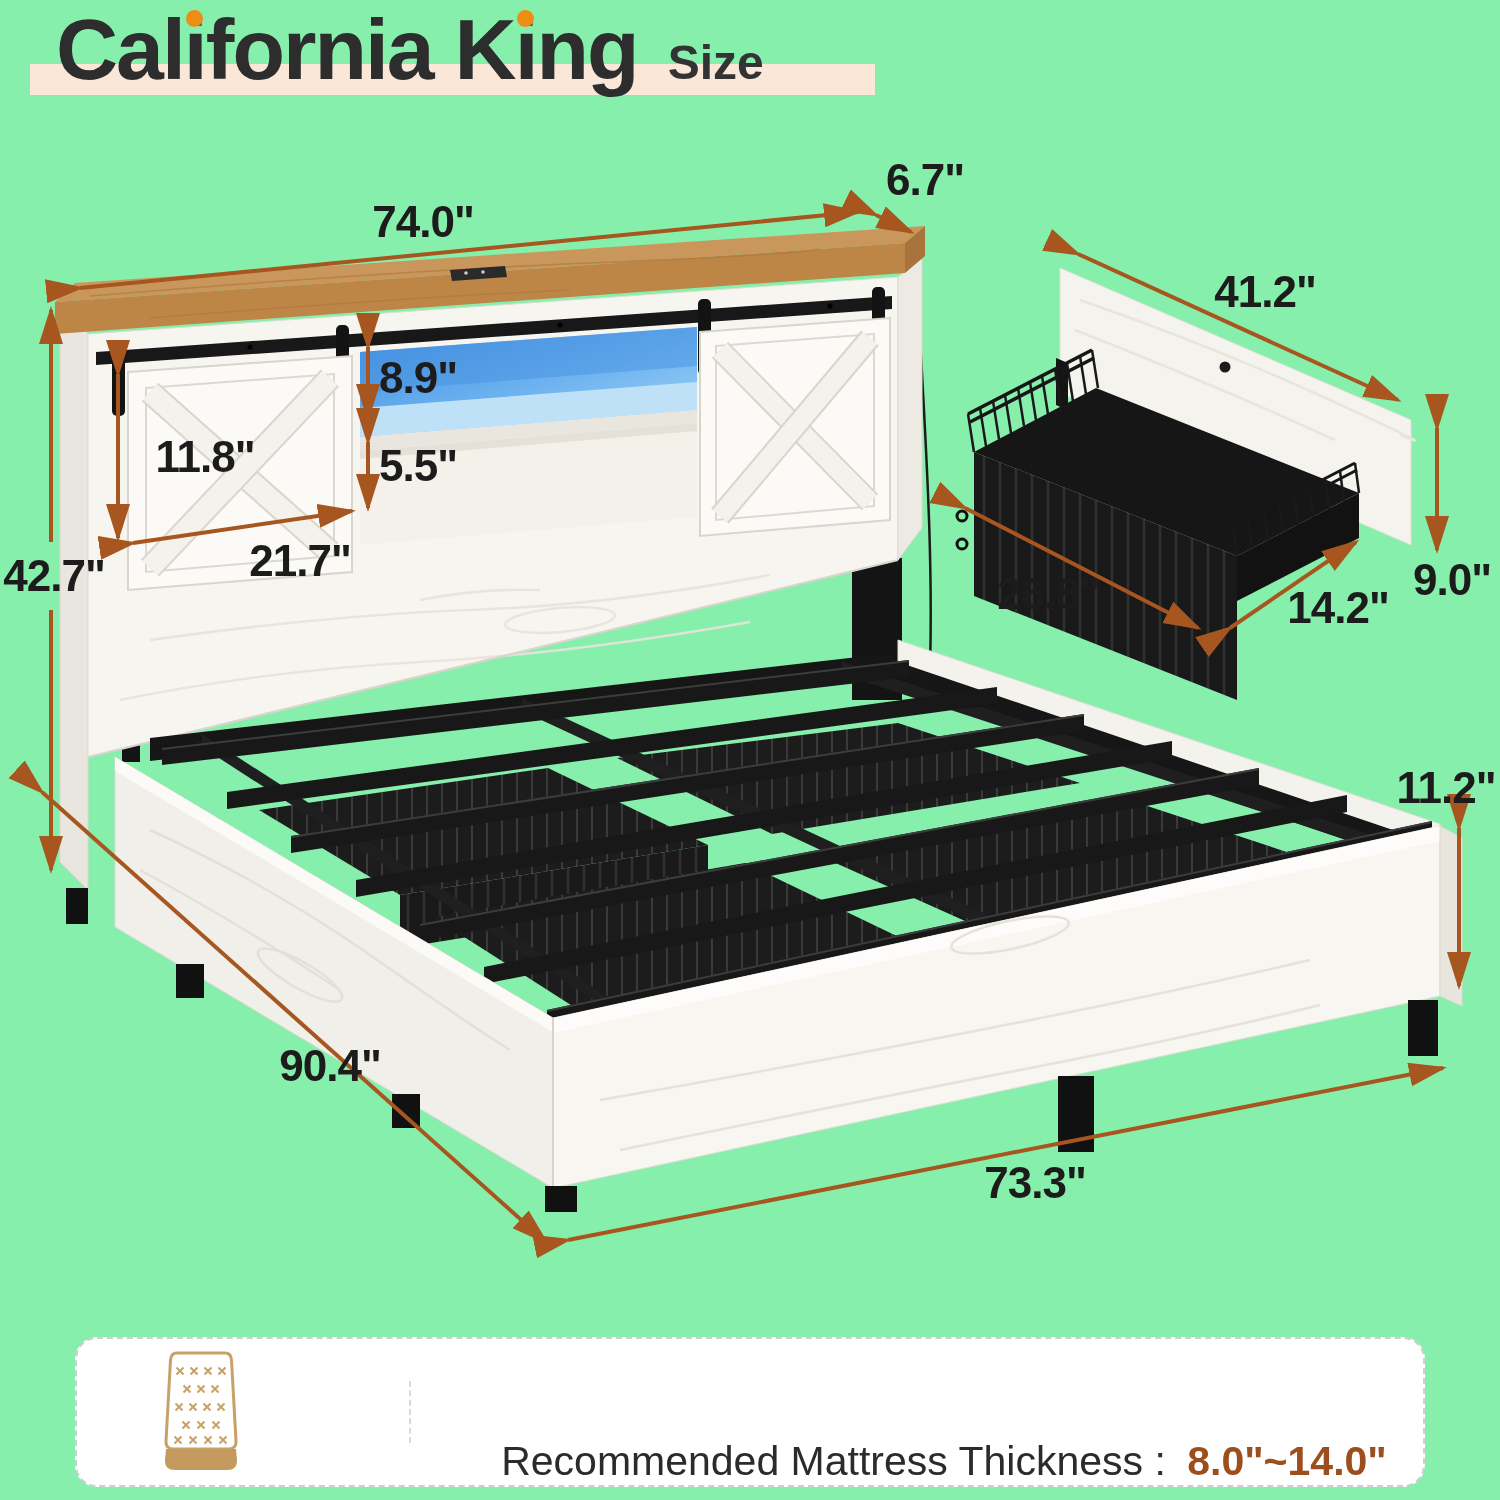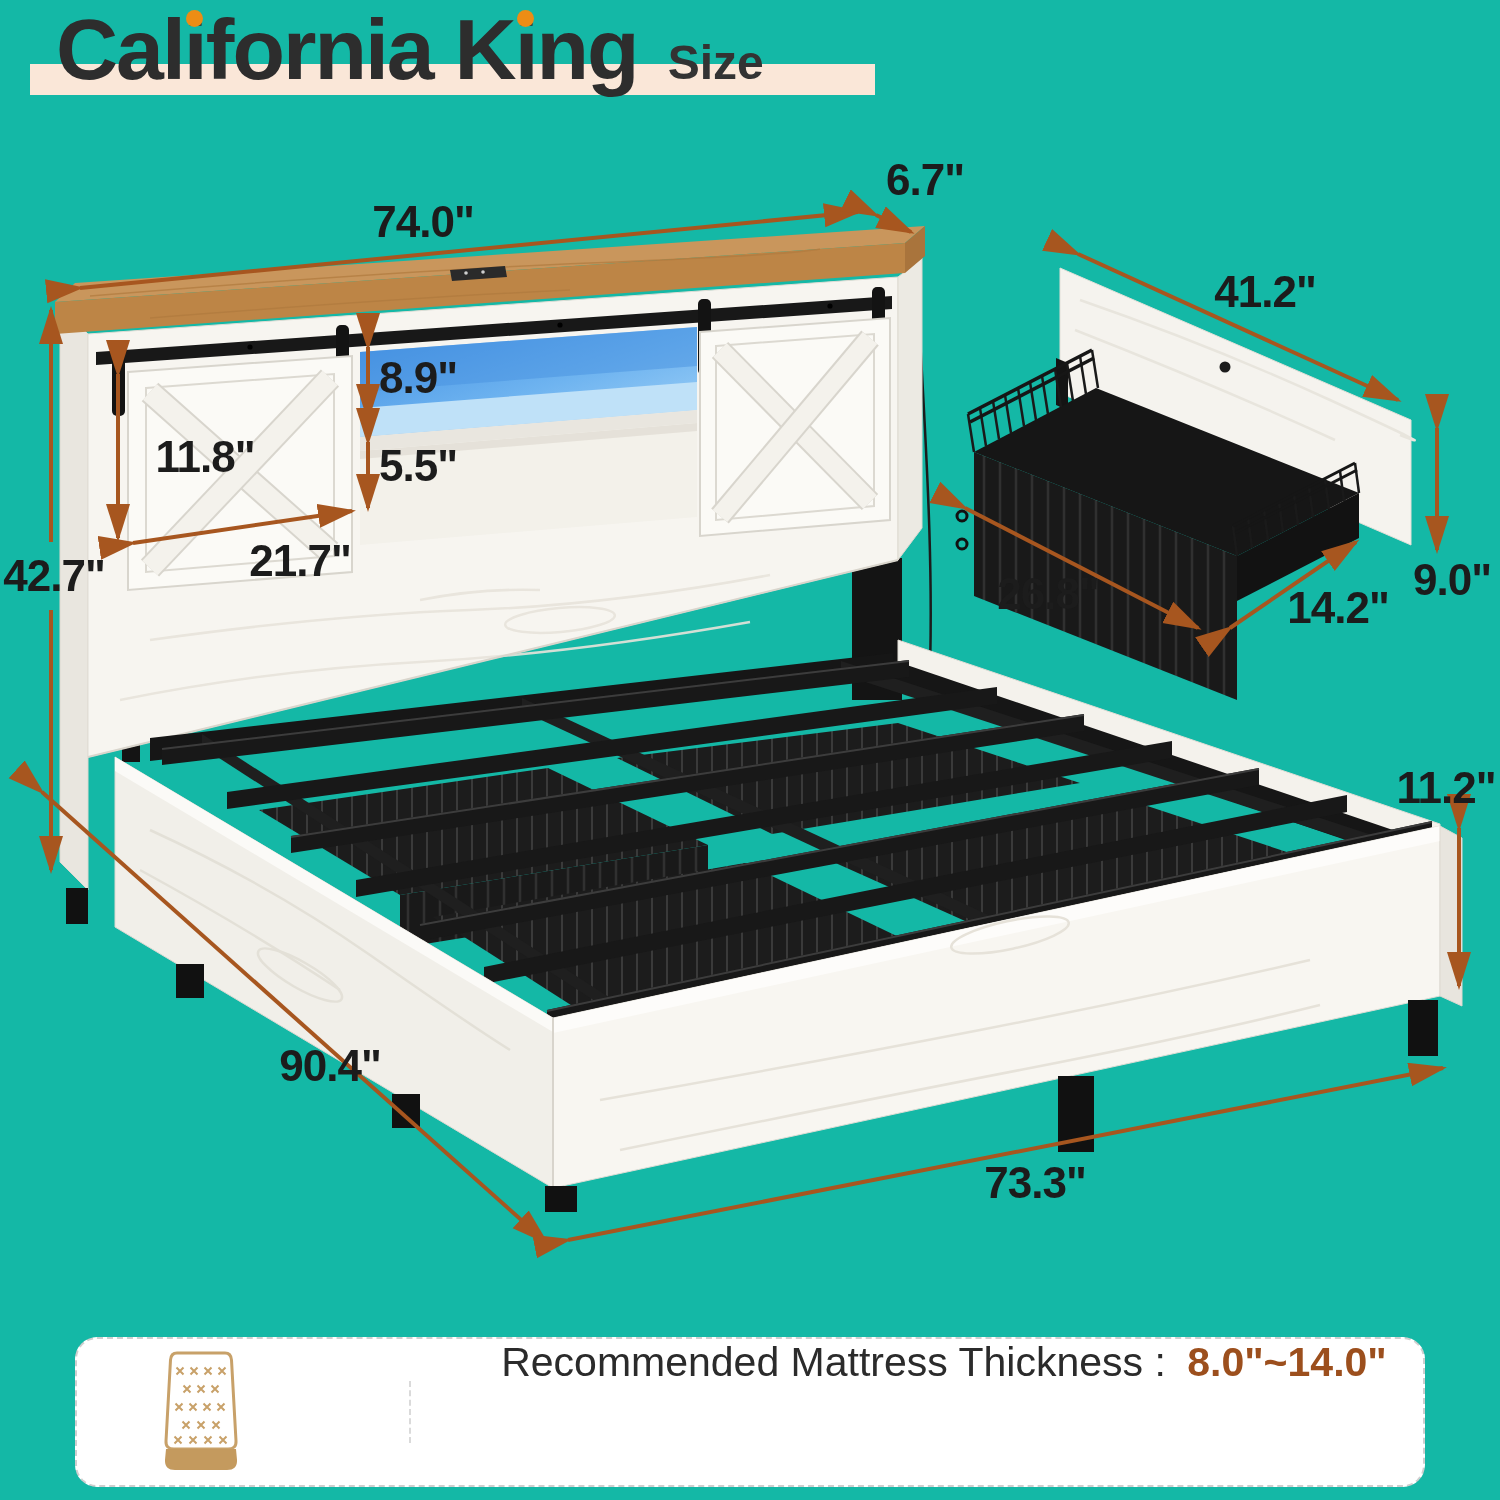--- a/index.html
+++ b/index.html
@@ -1,36 +1,36 @@
 <!DOCTYPE html>
 <html><head>
 <meta charset="utf-8">
 <style>
   html,body{margin:0;padding:0;background:#fff;}
-  .canvas{position:relative;width:1500px;height:1500px;background:#14b8a6;overflow:hidden;
+  .canvas{position:relative;width:1500px;height:1500px;background:#86efac;overflow:hidden;
           font-family:"Liberation Sans",sans-serif;}
   
   .peach-bar{position:absolute;left:30px;top:64px;width:845px;height:31px;background:#fae7d8;}
   .title-row{position:absolute;left:56px;top:4px;display:flex;align-items:baseline;white-space:pre;}
   .title-main{font-size:86px;font-weight:800;color:#2d2d2d;letter-spacing:-2px;line-height:1.05;}
   .title-size{font-size:48px;font-weight:600;color:#333;margin-left:30px;letter-spacing:0;}
   .idot{position:relative;}
   .idot::after{content:"";position:absolute;left:2px;top:9px;width:17px;height:17px;border-radius:50%;
                background:#ec8d15;}
   
   .art{position:absolute;left:0;top:0;width:1500px;height:1500px;}
   
   .dim{position:absolute;transform:translate(-50%,-50%);font-size:44px;font-weight:700;color:#1c1c1c;
        letter-spacing:-1px;white-space:nowrap;}
   
   .banner{position:absolute;left:75px;top:1337px;width:1346px;height:146px;border:2px dashed #cfcfcf;
           border-radius:22px;background:#fff;}
   .banner .icon-wrap{position:absolute;left:84px;top:10px;width:80px;height:126px;}
   .banner .divider{position:absolute;left:332px;top:42px;height:62px;border-left:2px dashed #dadada;}
-  .banner .note{position:absolute;left:400px;right:12px;top:0;bottom:0;display:flex;align-items:flex-start;
+  .banner .note{position:absolute;left:400px;right:12px;top:0;bottom:0;display:flex;align-items:flex-end;
                 justify-content:center;font-size:41px;color:#2b2b2b;font-weight:500;white-space:pre;}
   .banner .note .value{color:#9c4f1d;font-weight:700;margin-left:10px;}
 </style>
 </head>
 <body>
 
 <div class="canvas">
 
   <div class="peach-bar"></div>
   <div class="title-row">

